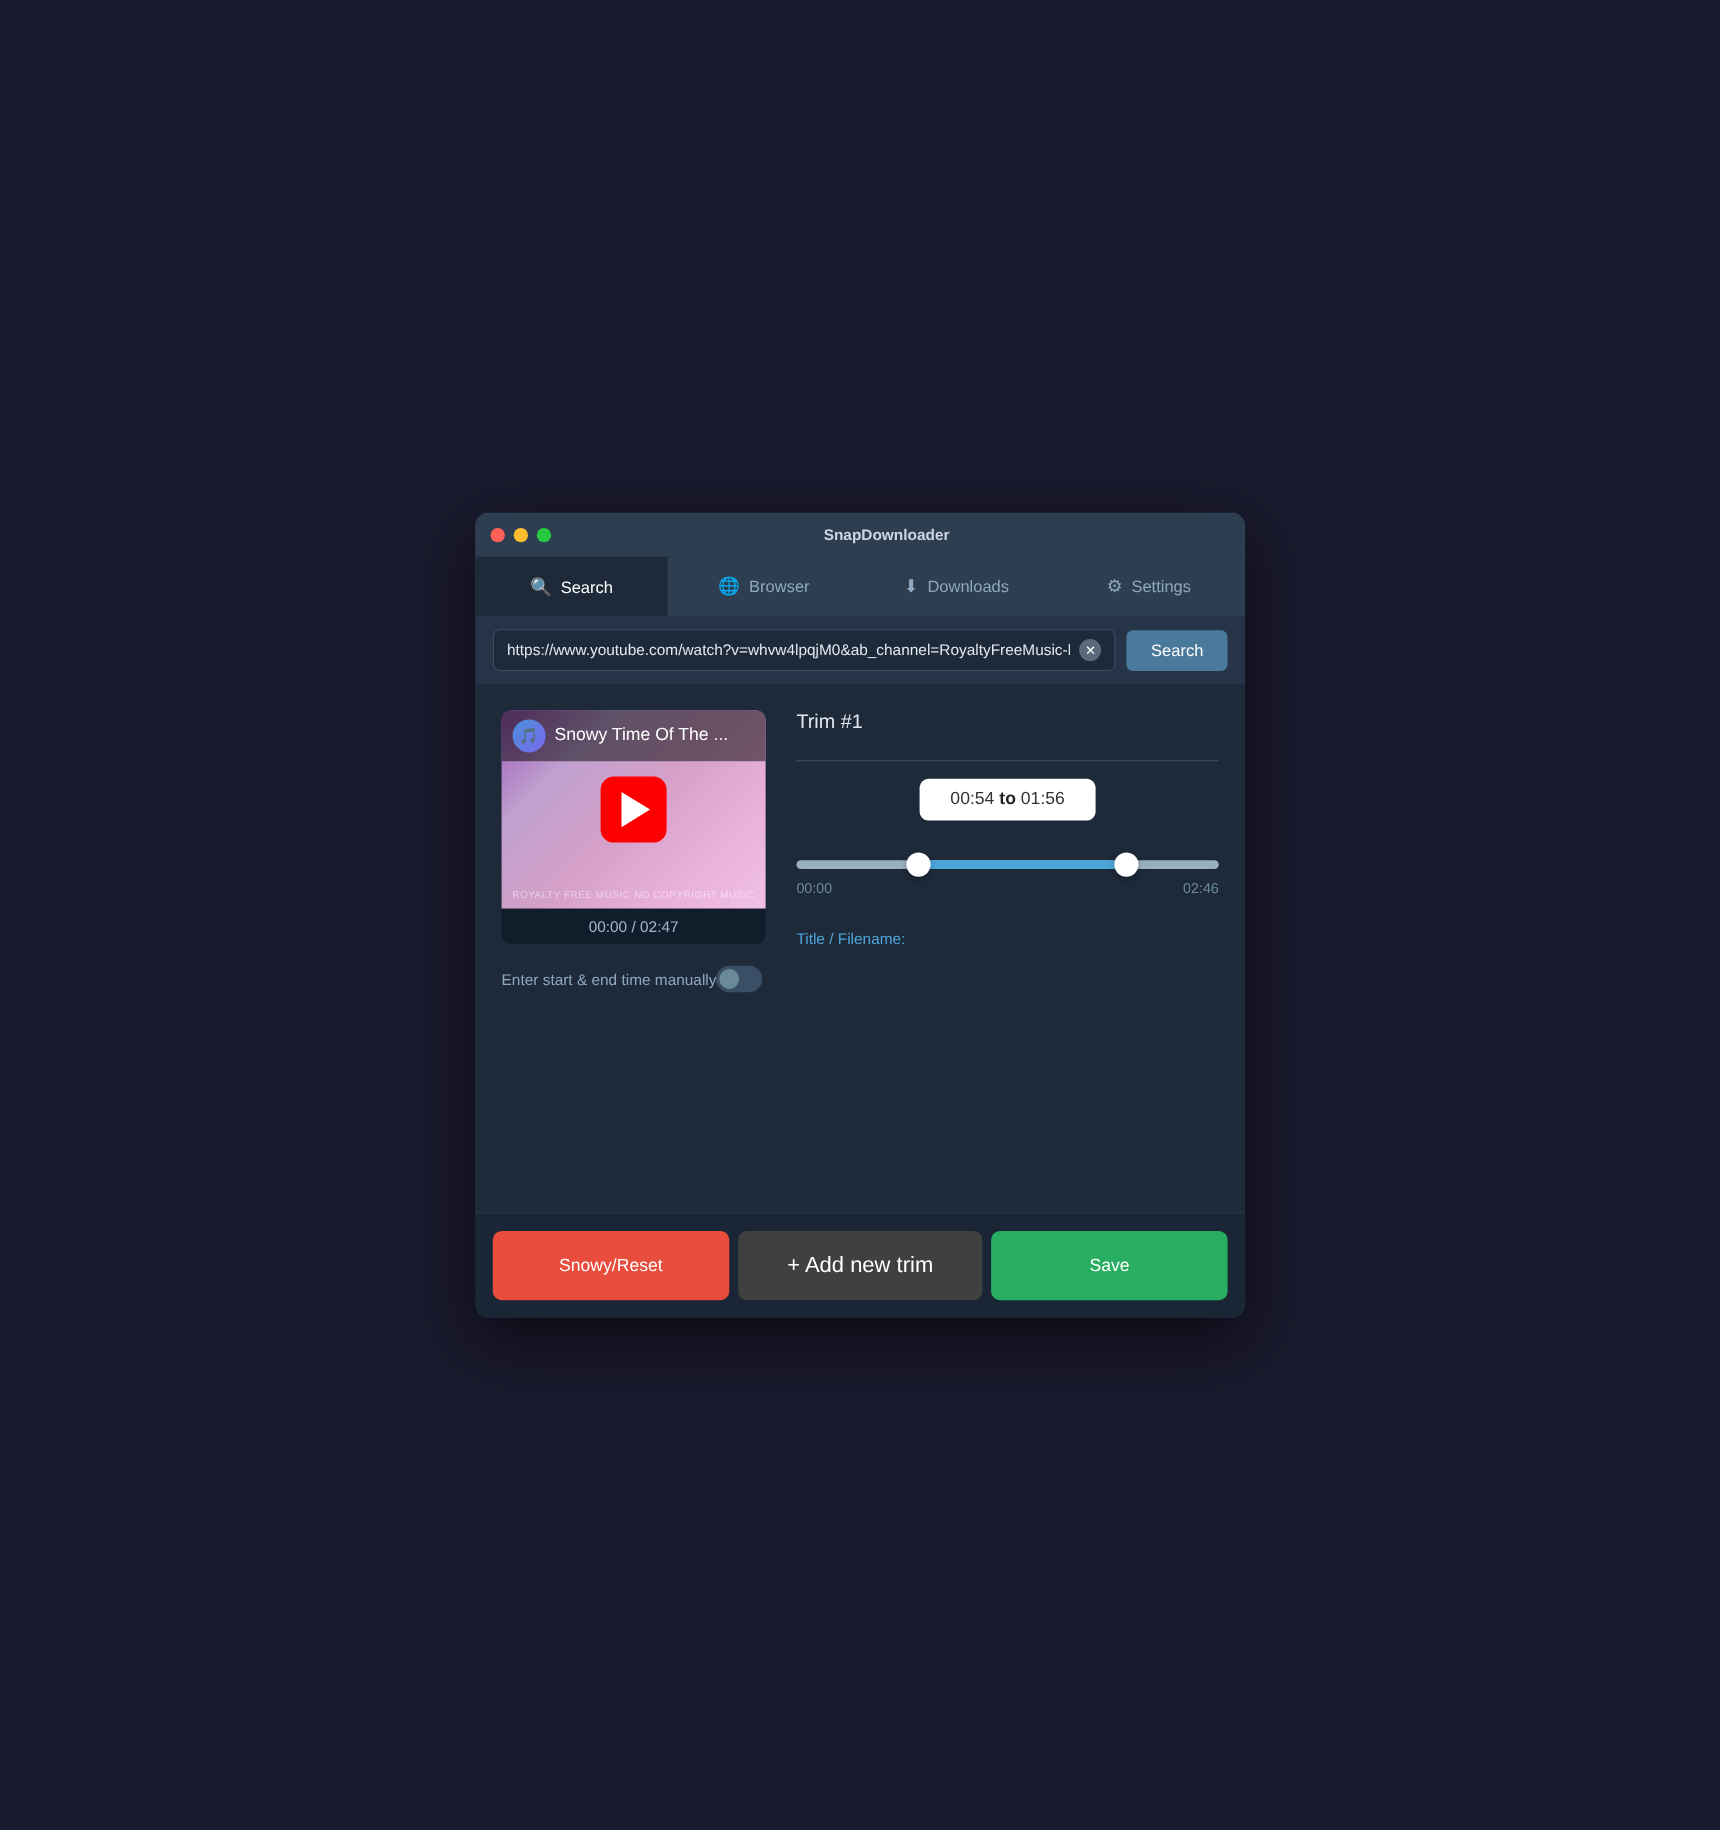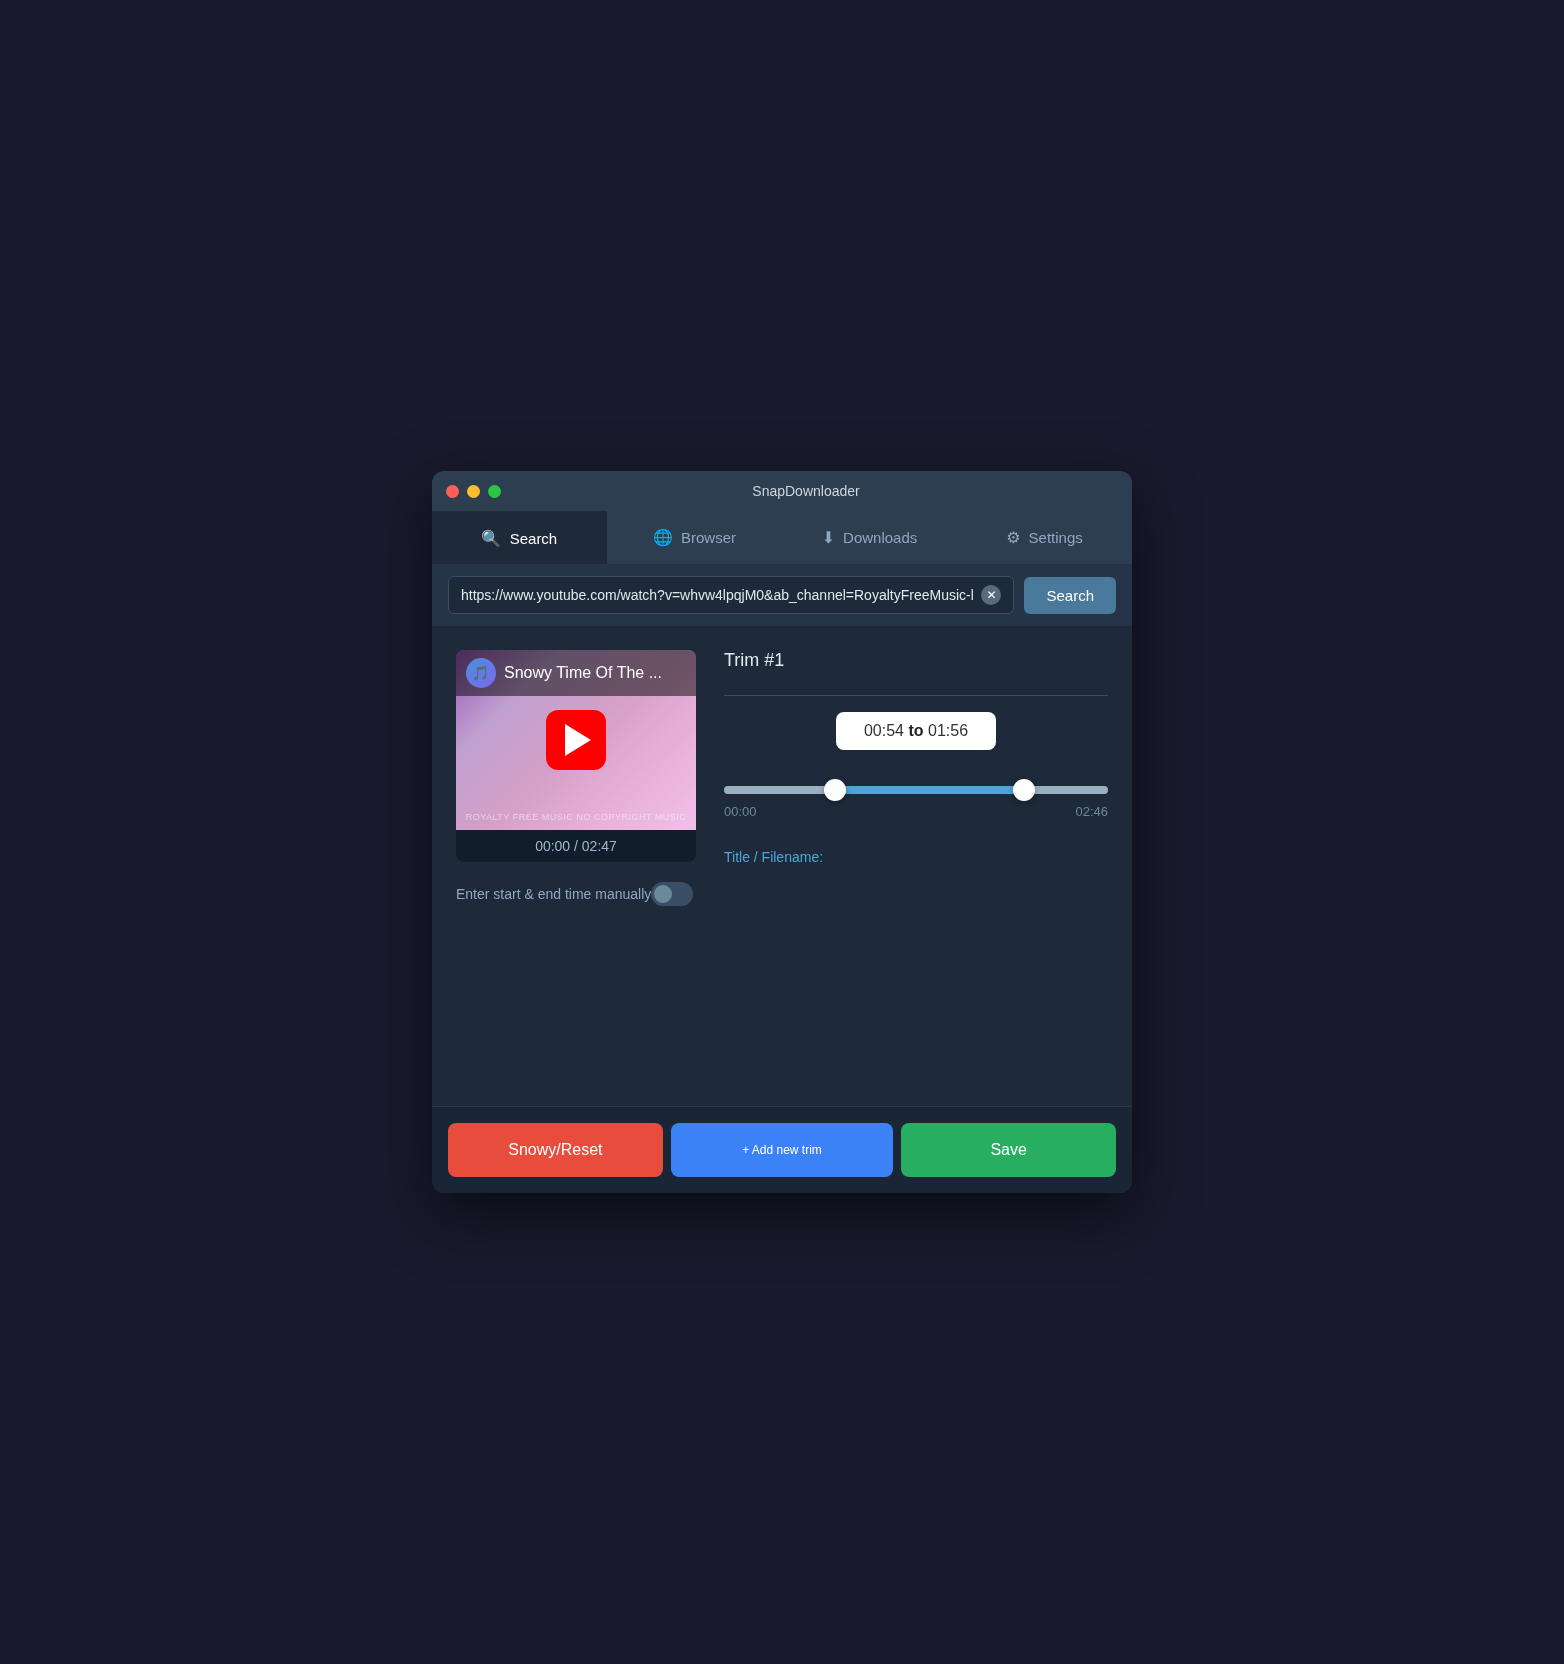--- a/index.html
+++ b/index.html
@@ -47,21 +47,21 @@
       cursor: pointer;
     }
 
     .btn-close { background: #ff5f57; }
     .btn-min { background: #ffbd2e; }
     .btn-max { background: #28c940; }
 
     .title-text {
       color: #cdd5e0;
       font-size: 14px;
-      font-weight: 400;
+      font-weight: 700;
       margin-left: 48px;
     }
 
     
     .nav-tabs {
       display: flex;
       background: #2c3e50;
     }
 
     .nav-tab {
@@ -405,26 +405,26 @@
       border-radius: 8px;
       padding: 16px;
       font-size: 16px;
       font-weight: 500;
       cursor: pointer;
       margin-right: 8px;
     }
 
     .btn-add-trim {
       flex: 1;
-      background: #3b82f6;
+      background: #404040;
       color: white;
       border: none;
       border-radius: 8px;
       padding: 20px;
-      font-size: 12px;
+      font-size: 20px;
       font-weight: 500;
       cursor: pointer;
       margin-right: 8px;
     }
 
     .btn-save {
       flex: 1;
       background: #27ae60;
       color: white;
       border: none;

